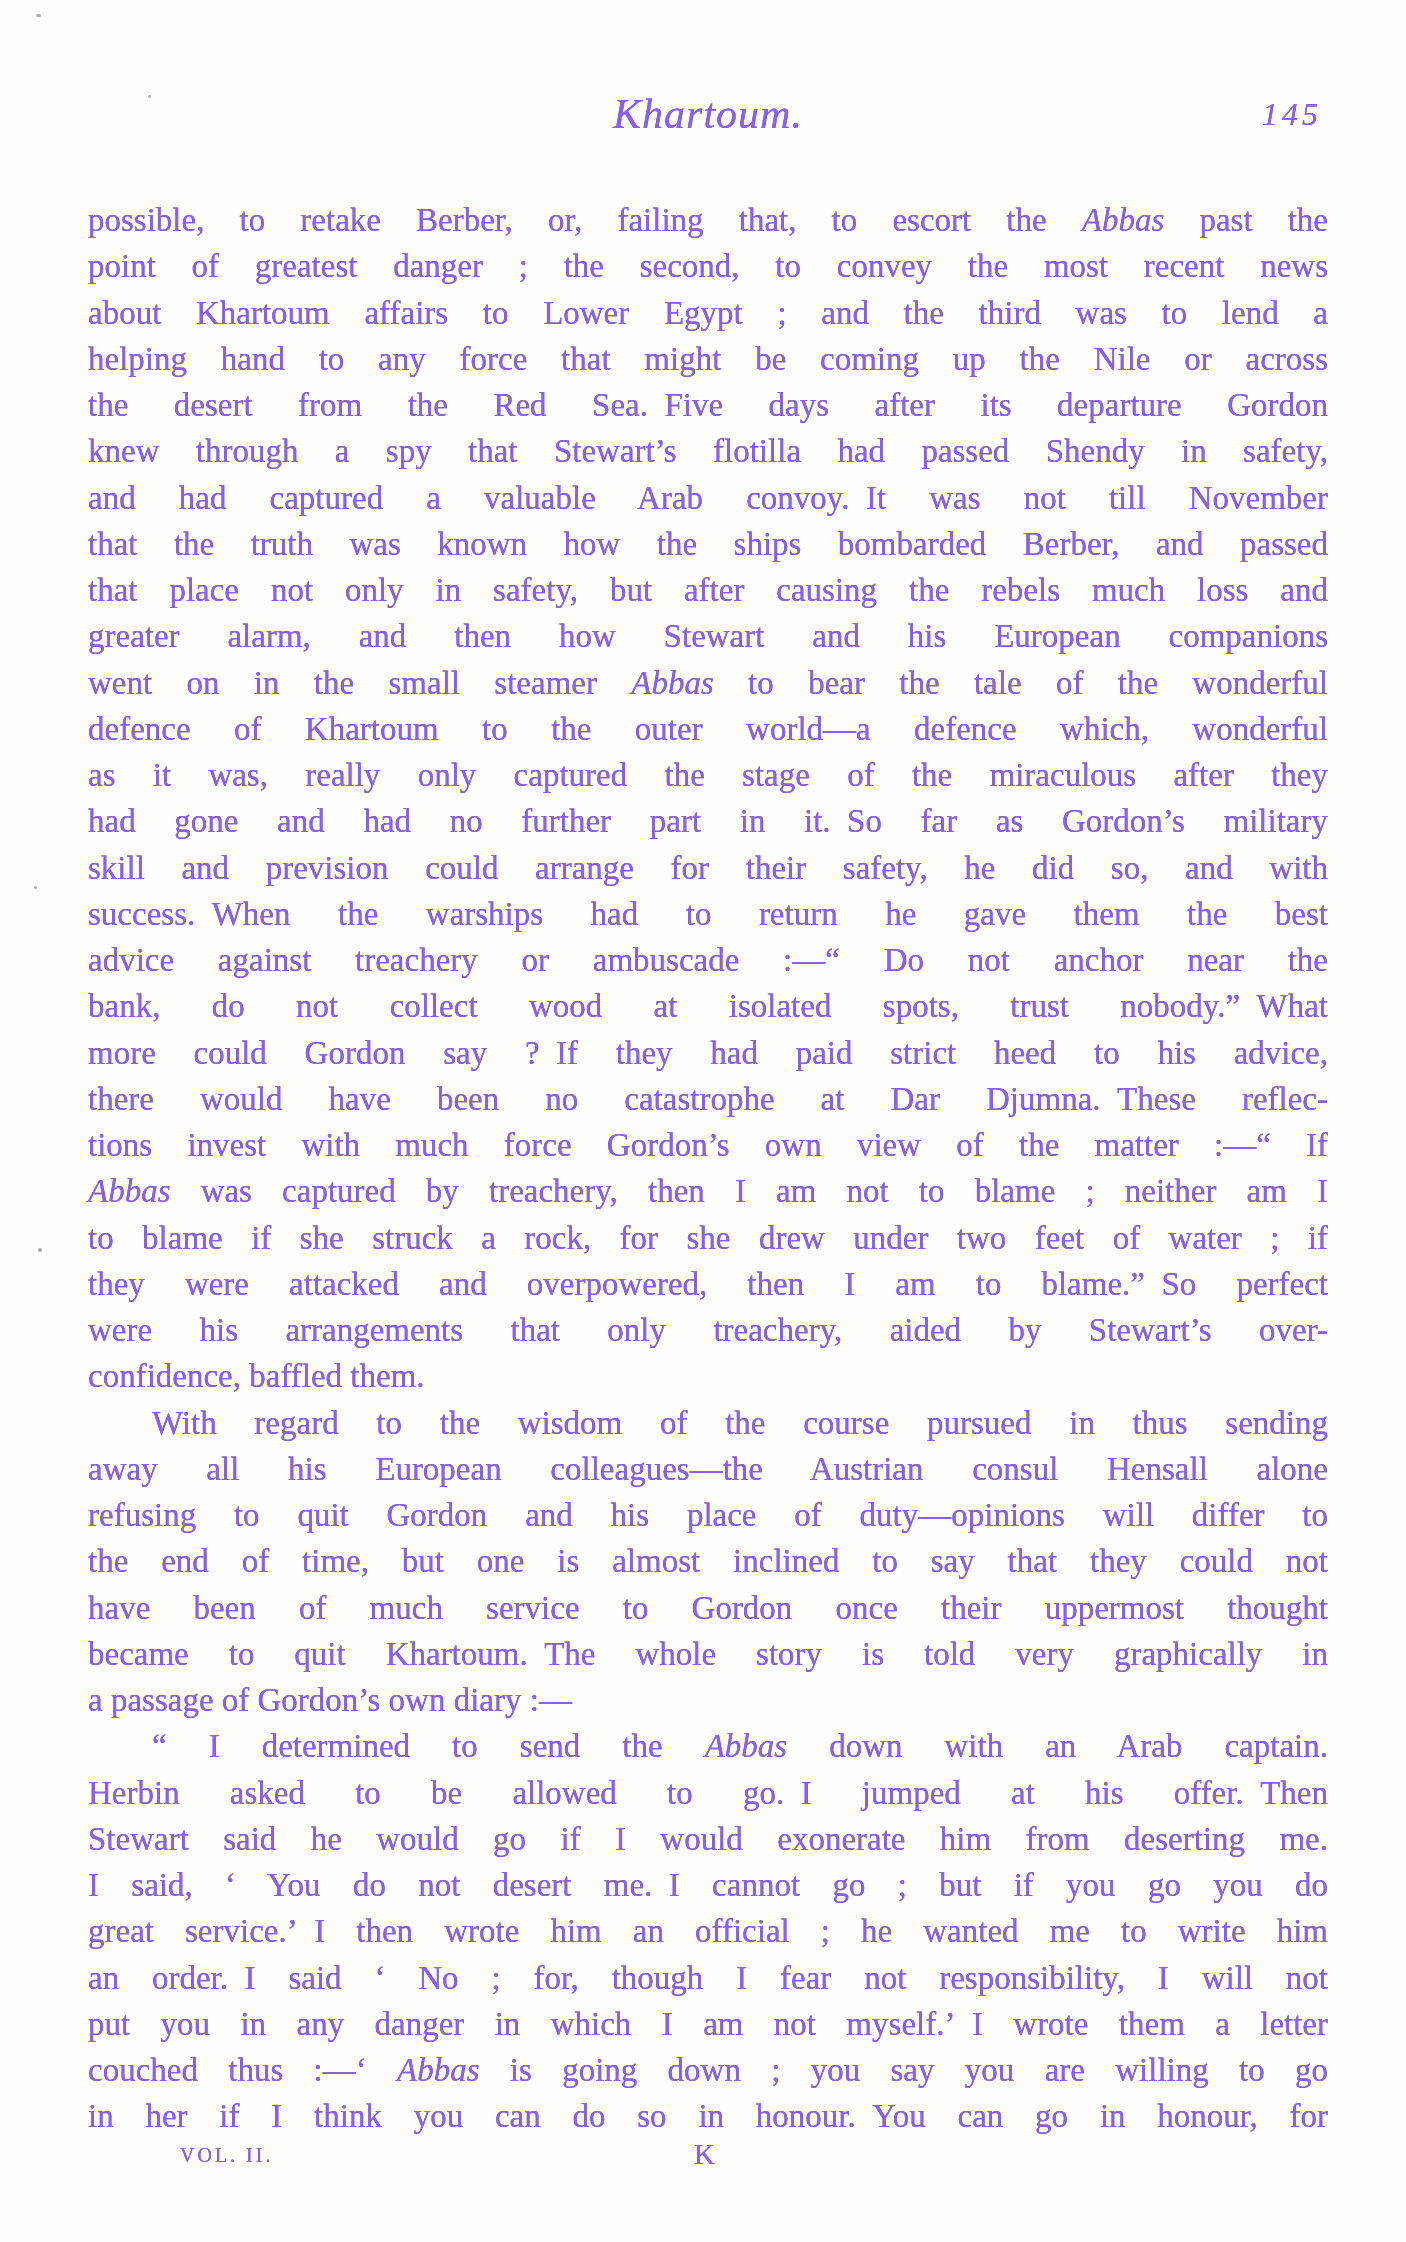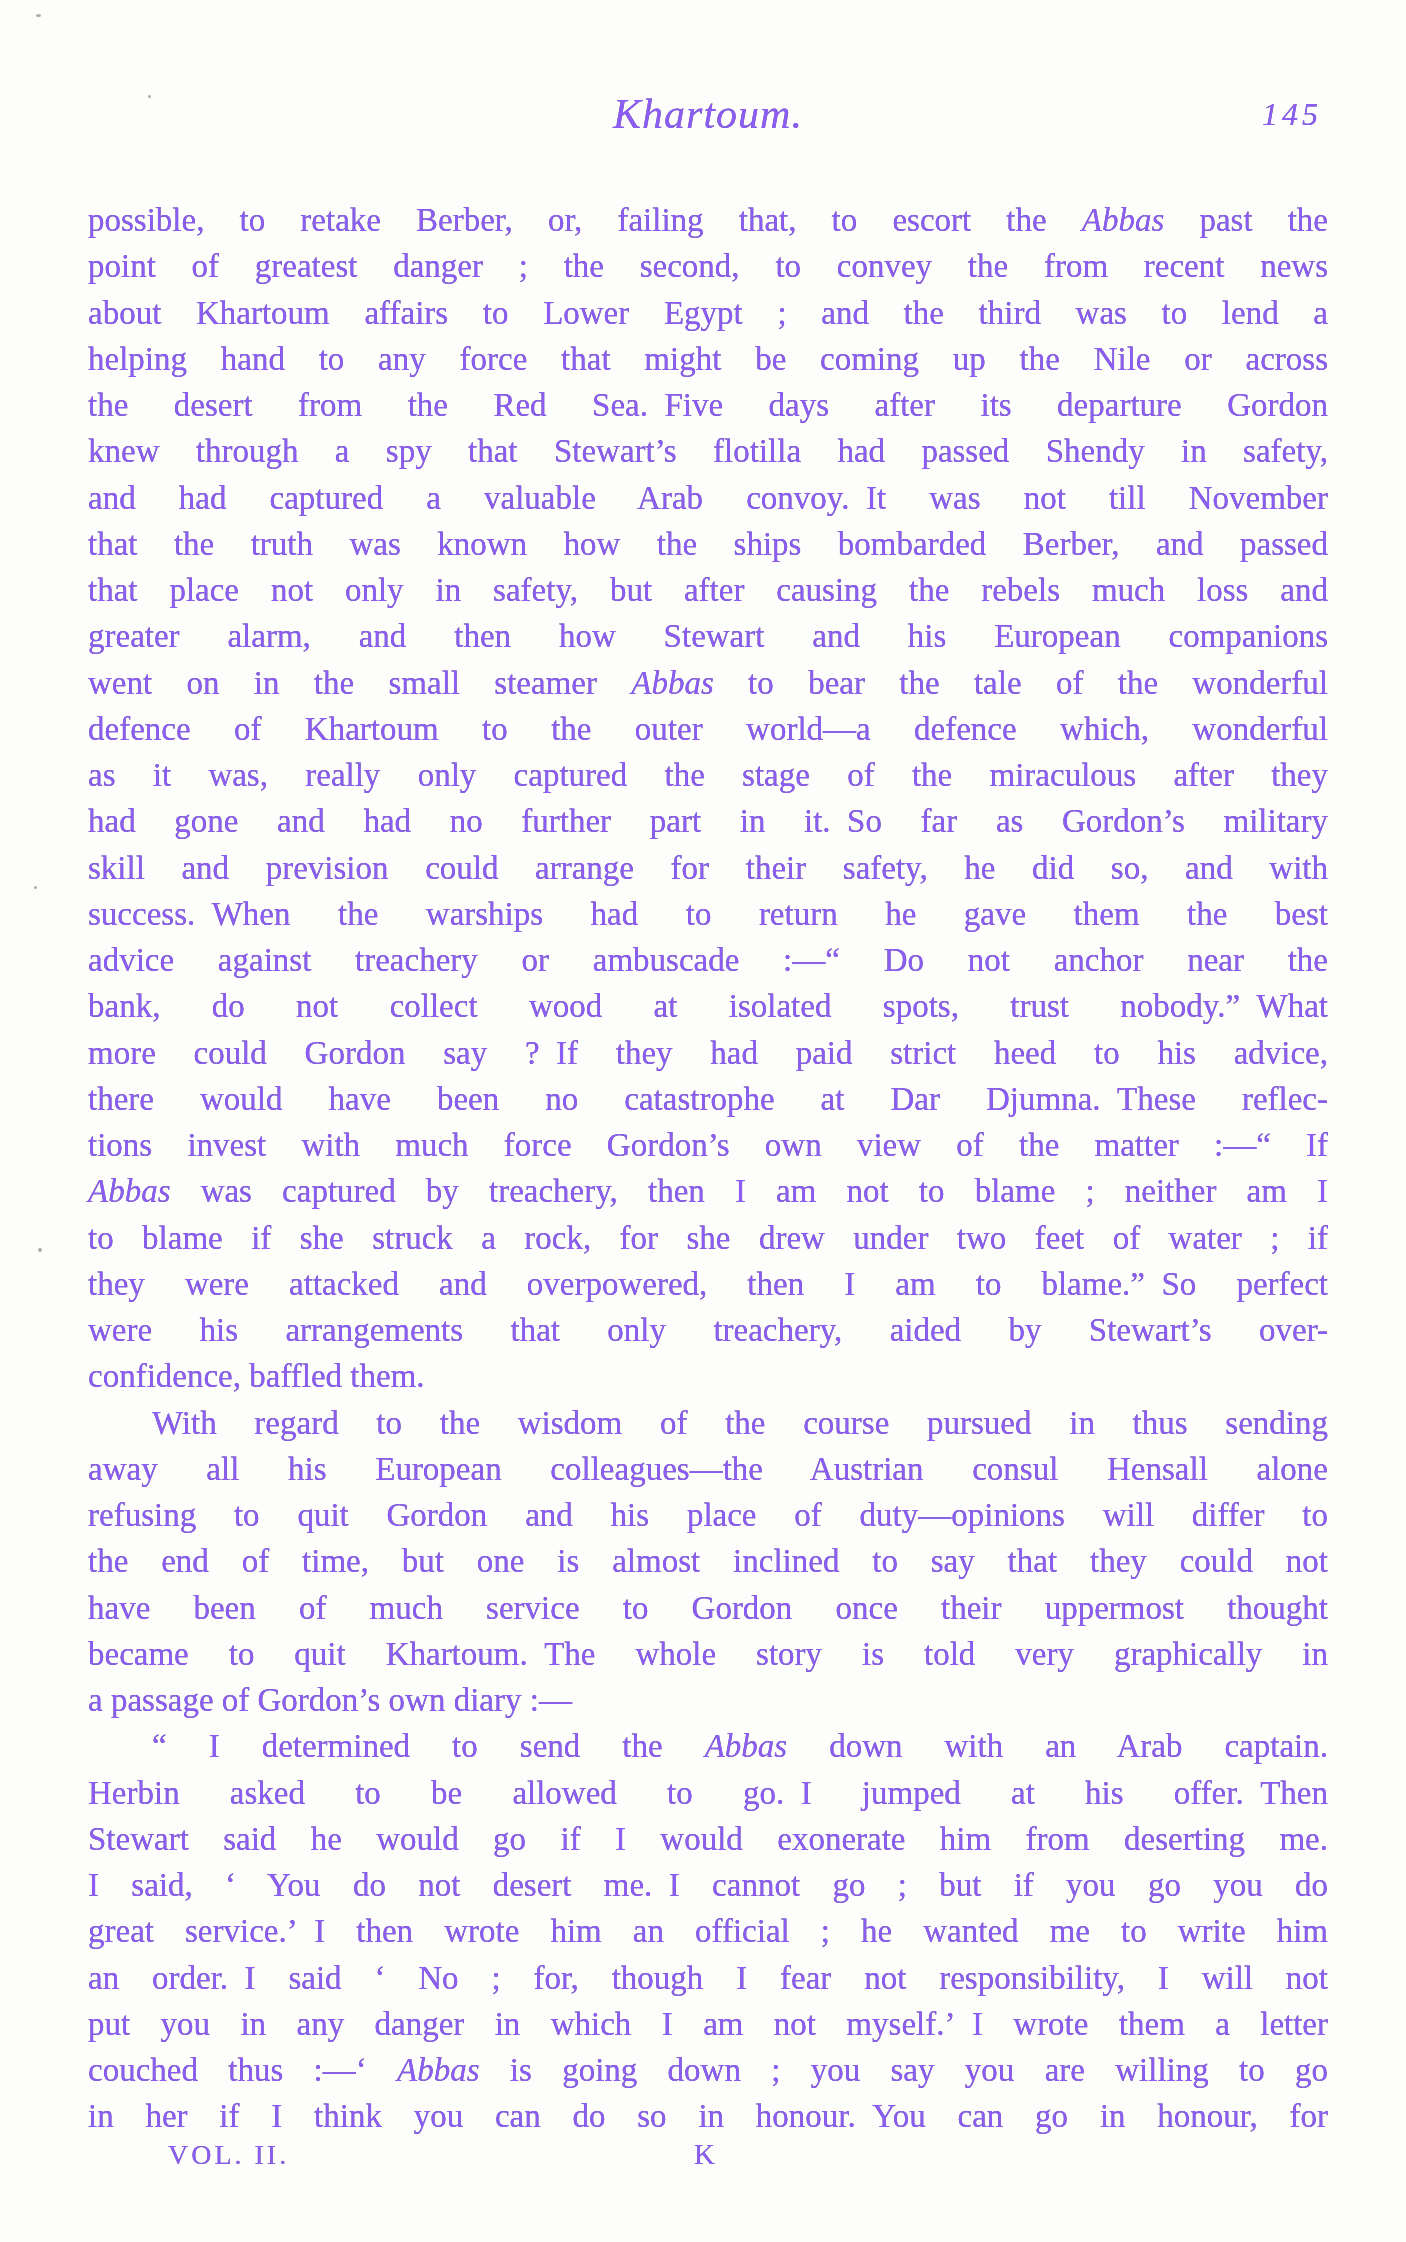--- a/index.html
+++ b/index.html
@@ -64,23 +64,23 @@
     text-align-last: left;
   }
   .line.indent {
     padding-left: 64px;
   }
   .it {
     font-style: italic;
   }
   .footer-vol {
     position: absolute;
-    left: 168px;
+    left: 180px;
     top: 2138px;
-    font-size: 28px;
+    font-size: 20px;
     line-height: 34px;
     letter-spacing: 3px;
   }
   .footer-sig {
     position: absolute;
     left: 694px;
     top: 2136px;
     font-size: 29px;
     line-height: 36px;
   }
@@ -99,21 +99,21 @@
 <body>
 
 <div class="page" style="background: rgb(253, 253, 251); color: #8b5cf6;">
   <div class="header">
     <div class="running-title">Khartoum.</div>
     <div class="page-number">145</div>
   </div>
 
   <div class="body-text">
       <div class="line"><span>possible, to retake Berber, or, failing that, to escort the </span><span class="it">Abbas</span><span> past the</span></div>
-      <div class="line"><span>point of greatest danger ; the second, to convey the from recent news</span></div>
+      <div class="line"><span>point of greatest danger ; the second, to convey the most recent news</span></div>
       <div class="line"><span>about Khartoum affairs to Lower Egypt ; and the third was to lend a</span></div>
       <div class="line"><span>helping hand to any force that might be coming up the Nile or across</span></div>
       <div class="line"><span>the desert from the Red Sea. Five days after its departure Gordon</span></div>
       <div class="line"><span>knew through a spy that Stewart’s flotilla had passed Shendy in safety,</span></div>
       <div class="line"><span>and had captured a valuable Arab convoy. It was not till November</span></div>
       <div class="line"><span>that the truth was known how the ships bombarded Berber, and passed</span></div>
       <div class="line"><span>that place not only in safety, but after causing the rebels much loss and</span></div>
       <div class="line"><span>greater alarm, and then how Stewart and his European companions</span></div>
       <div class="line"><span>went on in the small steamer </span><span class="it">Abbas</span><span> to bear the tale of the wonderful</span></div>
       <div class="line"><span>defence of Khartoum to the outer world—a defence which, wonderful</span></div>

